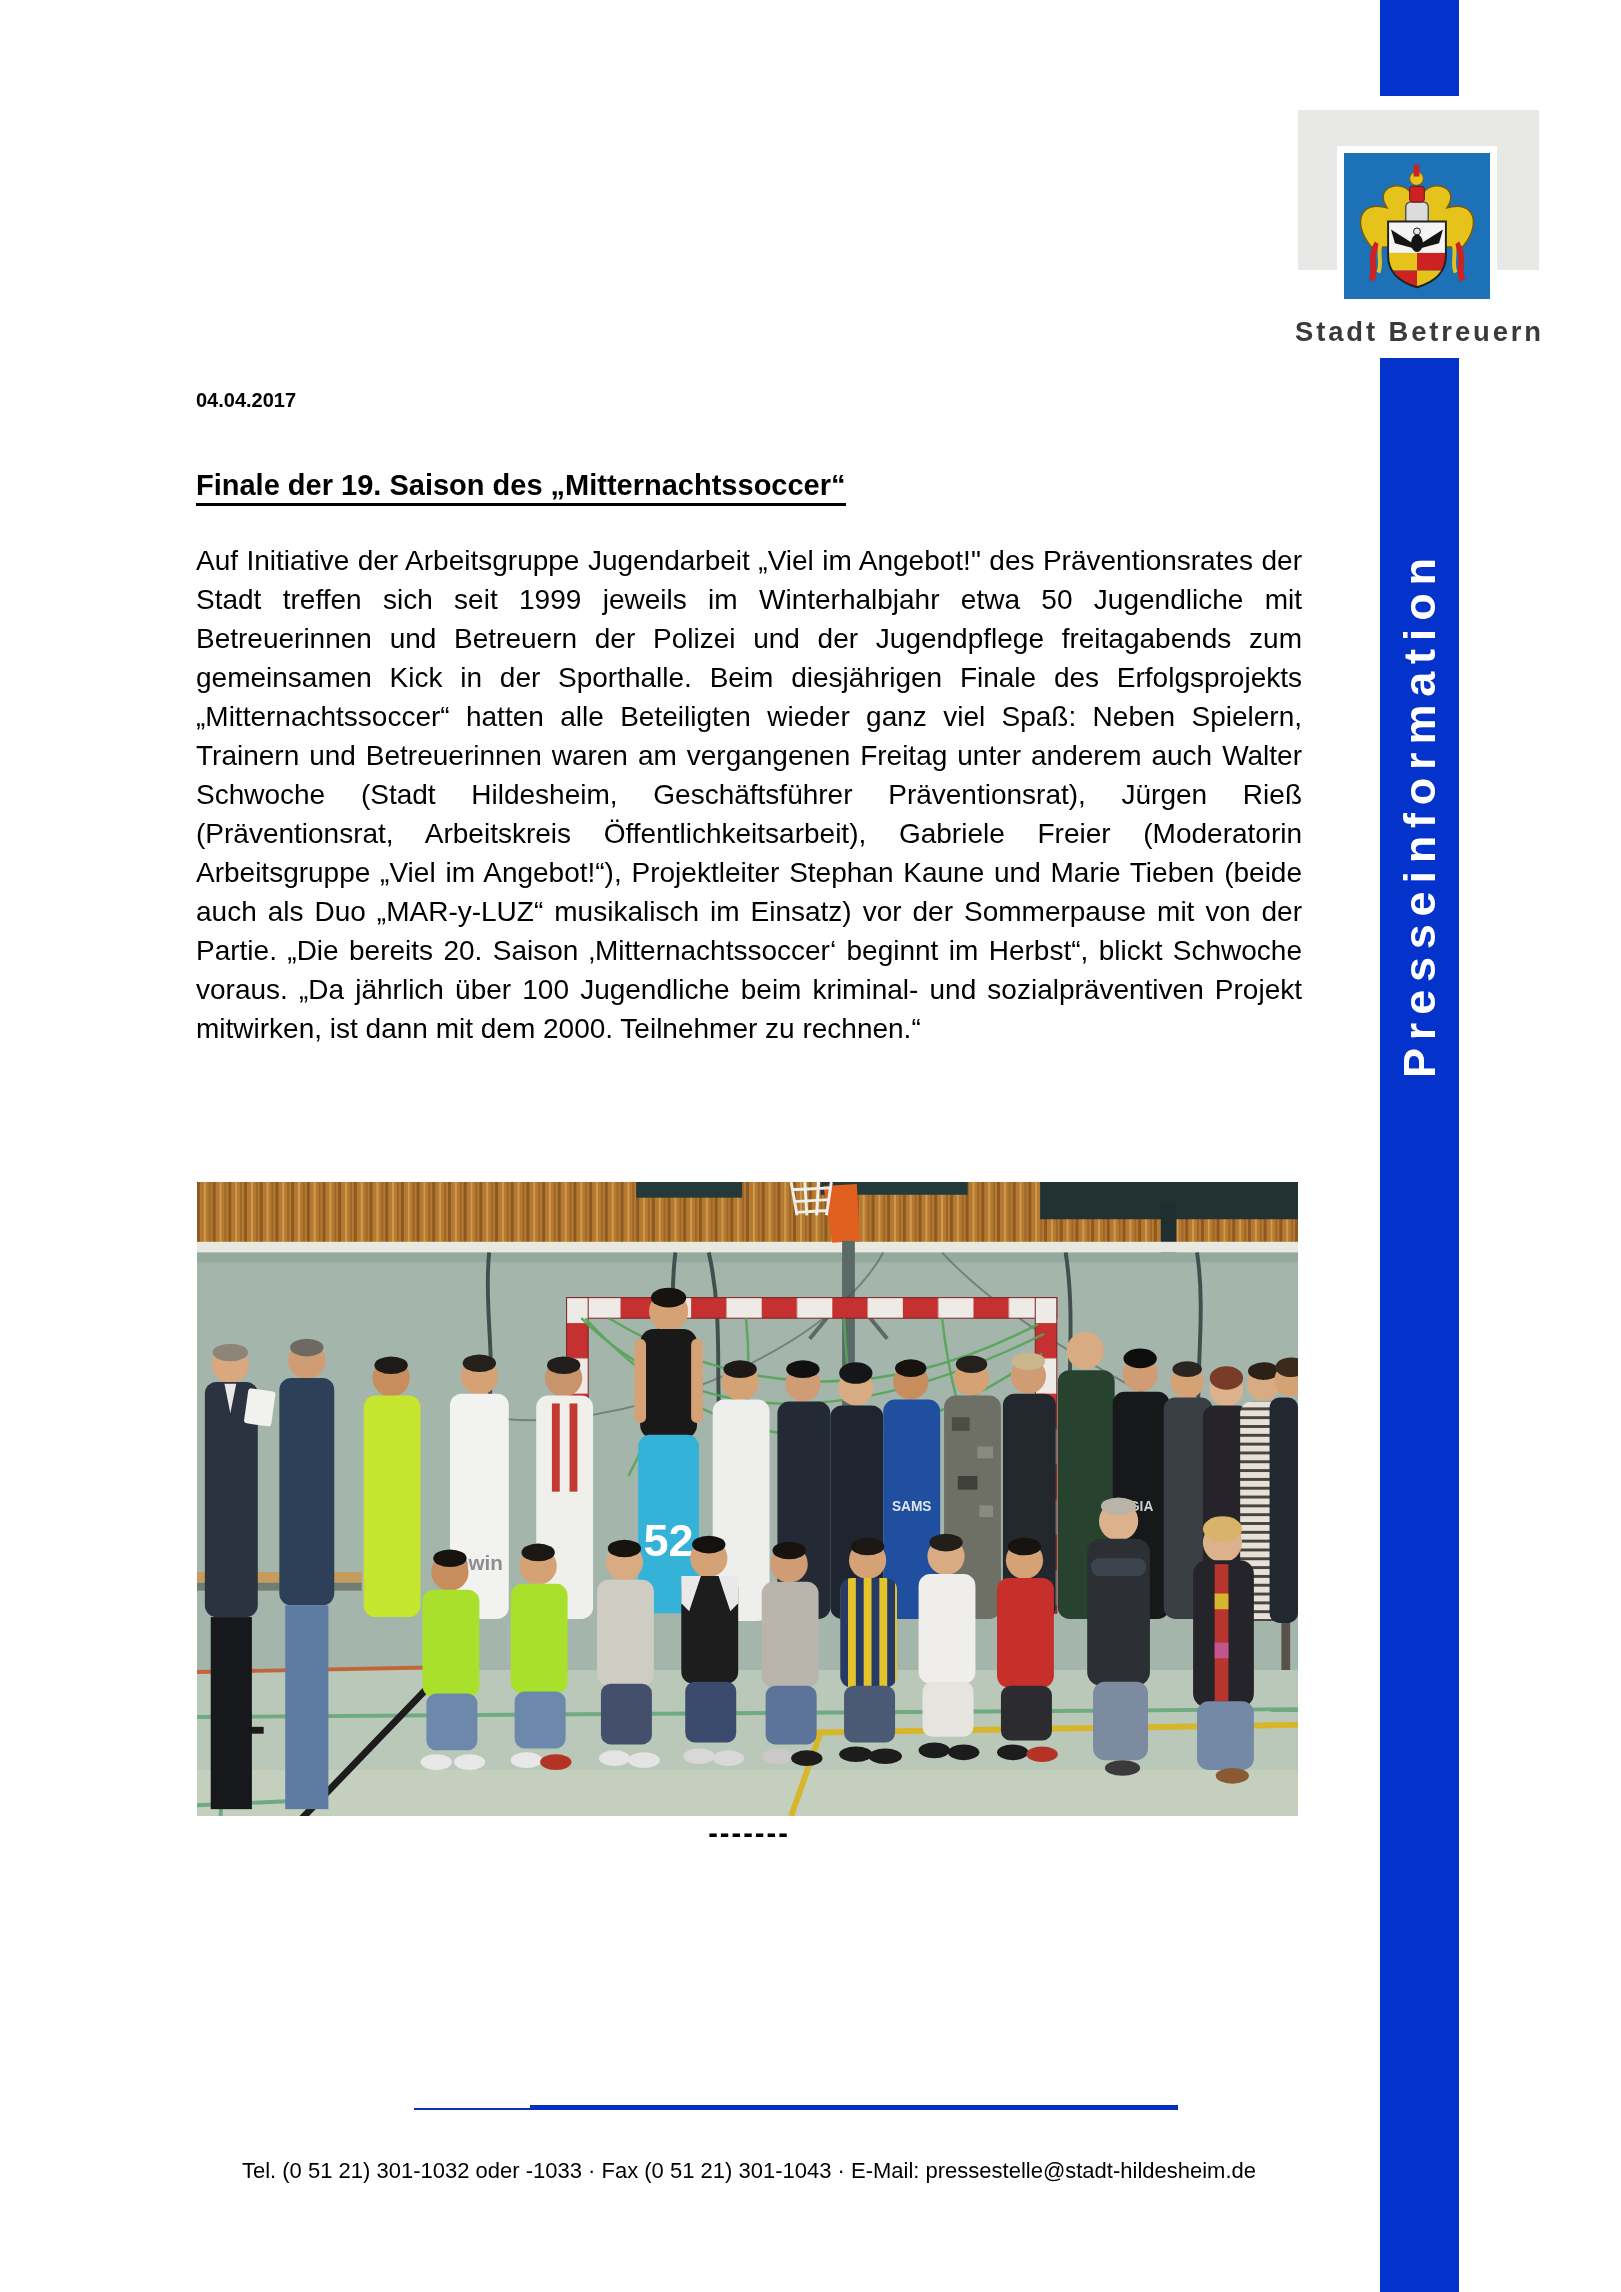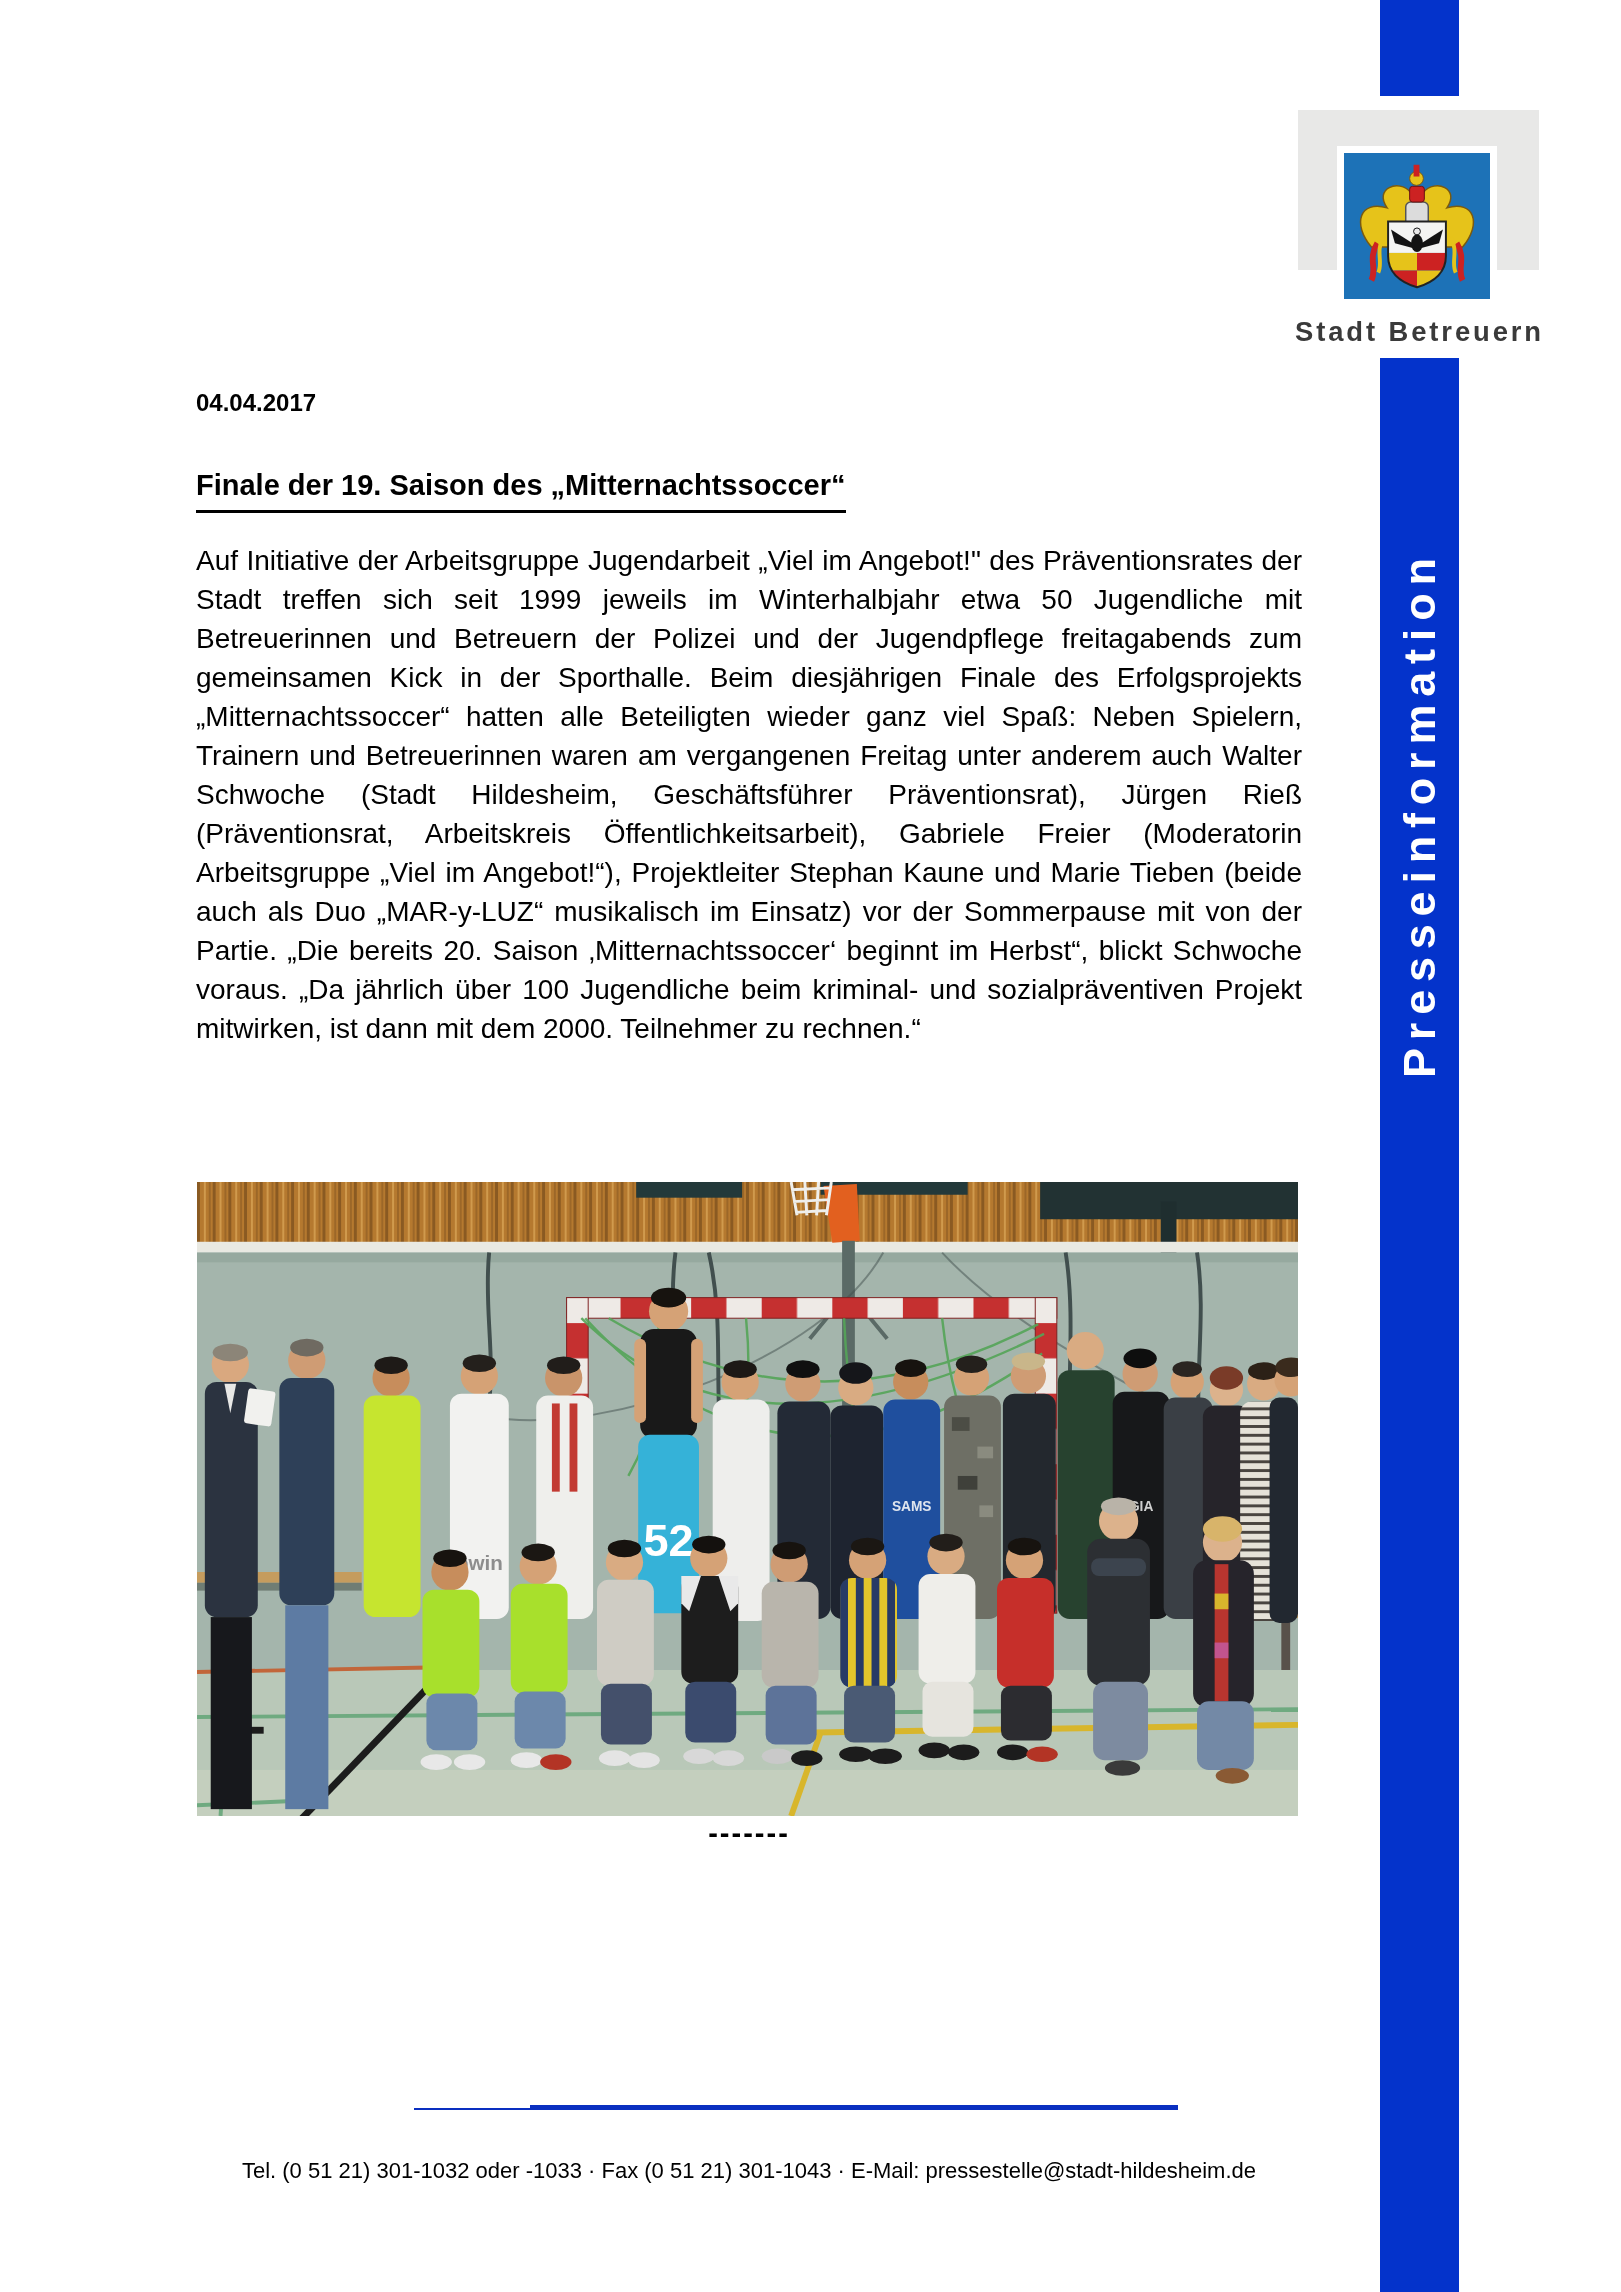--- a/index.html
+++ b/index.html
@@ -11,23 +11,23 @@
     transform:rotate(180deg);display:flex;align-items:center;justify-content:center;
     color:#ffffff;font-weight:bold;font-size:45px;letter-spacing:7.8px;white-space:nowrap;}
   
   .logo-panel{left:1298px;top:96px;width:323px;height:262px;background:#ffffff;}
   .logo-gray{left:1298px;top:110px;width:241px;height:160px;background:#e8e8e7;}
   .crest-box{left:1337px;top:146px;width:160px;height:160px;background:#ffffff;}
   .crest{left:1344px;top:153px;width:146px;height:146px;}
   .logo-caption{left:1292px;top:316px;width:255px;text-align:center;font-weight:bold;
     font-size:27.4px;letter-spacing:2.9px;color:#3a3a3a;white-space:nowrap;}
   
-  .date{left:196px;top:389px;font-size:24px;font-weight:bold;}
+  .date{left:196px;top:389px;font-size:20px;font-weight:bold;}
   .headline{left:196px;top:469px;font-size:29px;font-weight:bold;}
-  .headline span{border-bottom:3.9px solid #000;padding-bottom:9px;}
+  .headline span{border-bottom:3.9px solid #000;padding-bottom:2px;}
   .body-text{left:196px;top:541px;width:1106px;font-size:28px;line-height:39px;
     text-align:justify;text-justify:inter-word;}
   .photo-wrap{left:197px;top:1182px;width:1101px;height:634px;}
   .photo-wrap svg{display:block;width:1101px;height:634px;}
   .divider{left:196px;top:1817px;width:1106px;text-align:center;font-weight:bold;
     font-size:29px;letter-spacing:2px;}
   .rule-thin{left:414px;top:2108px;width:117px;height:2px;background:#0a2fc0;}
   .rule-thick{left:530px;top:2105px;width:648px;height:4.9px;background:#0a2fc0;}
   .footer{left:196px;top:2156px;width:1106px;text-align:center;font-size:22px;line-height:30px;}
 </style>

